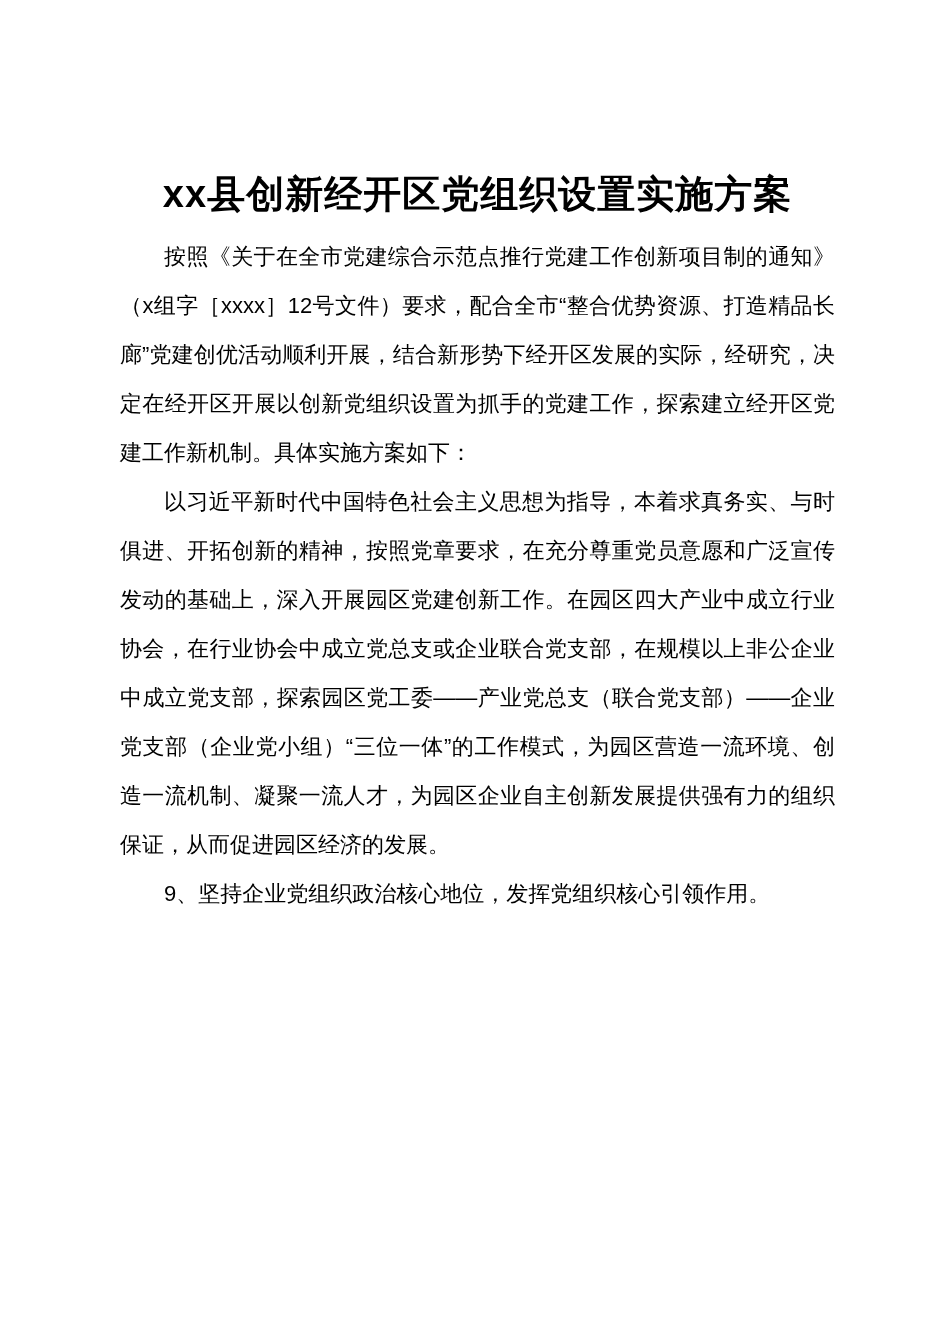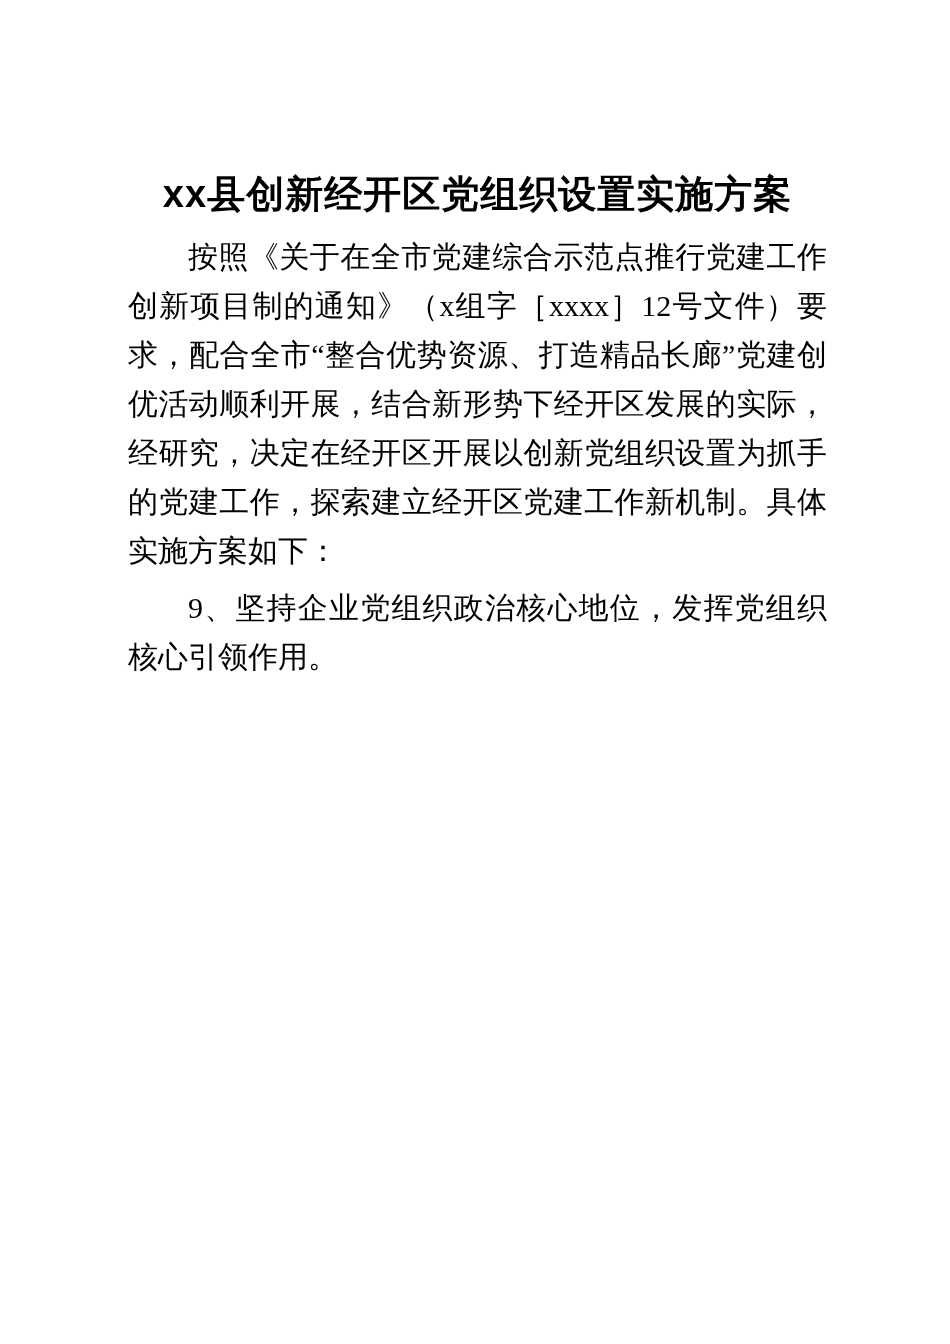--- a/index.html
+++ b/index.html
@@ -21,35 +21,35 @@
   }
   .doc-title {
     font-size: 38px;
     font-weight: bold;
     text-align: center;
     margin: 0 0 10px 0;
     line-height: 56px;
     letter-spacing: 1px;
   }
   .para {
-    font-size: 30px;
+    font-size: 22px;
     line-height: 49px;
-    margin: 8px;
+    margin: 0;
     text-align: justify;
     text-indent: 2em;
     word-break: break-all;
-    font-family: Liberation Serif, serif;
   }
   .para.heading {
     font-weight: bold;
     text-align: left;
   }
 </style>
 </head>
 <body>
 
 <div class="page">
   <h1 class="doc-title">xx县创新经开区党组织设置实施方案</h1>
   <div id="paragraphs">
       <p class="para">按照《关于在全市党建综合示范点推行党建工作创新项目制的通知》（x组字［xxxx］12号文件）要求，配合全市“整合优势资源、打造精品长廊”党建创优活动顺利开展，结合新形势下经开区发展的实际，经研究，决定在经开区开展以创新党组织设置为抓手的党建工作，探索建立经开区党建工作新机制。具体实施方案如下：</p>
+      <p class="para">以习近平新时代中国特色社会主义思想为指导，本着求真务实、与时俱进、开拓创新的精神，按照党章要求，在充分尊重党员意愿和广泛宣传发动的基础上，深入开展园区党建创新工作。在园区四大产业中成立行业协会，在行业协会中成立党总支或企业联合党支部，在规模以上非公企业中成立党支部，探索园区党工委——产业党总支（联合党支部）——企业党支部（企业党小组）“三位一体”的工作模式，为园区营造一流环境、创造一流机制、凝聚一流人才，为园区企业自主创新发展提供强有力的组织保证，从而促进园区经济的发展。</p>
       <p class="para">9、坚持企业党组织政治核心地位，发挥党组织核心引领作用。</p>
     </div>
 </div>
 
 </body></html>

